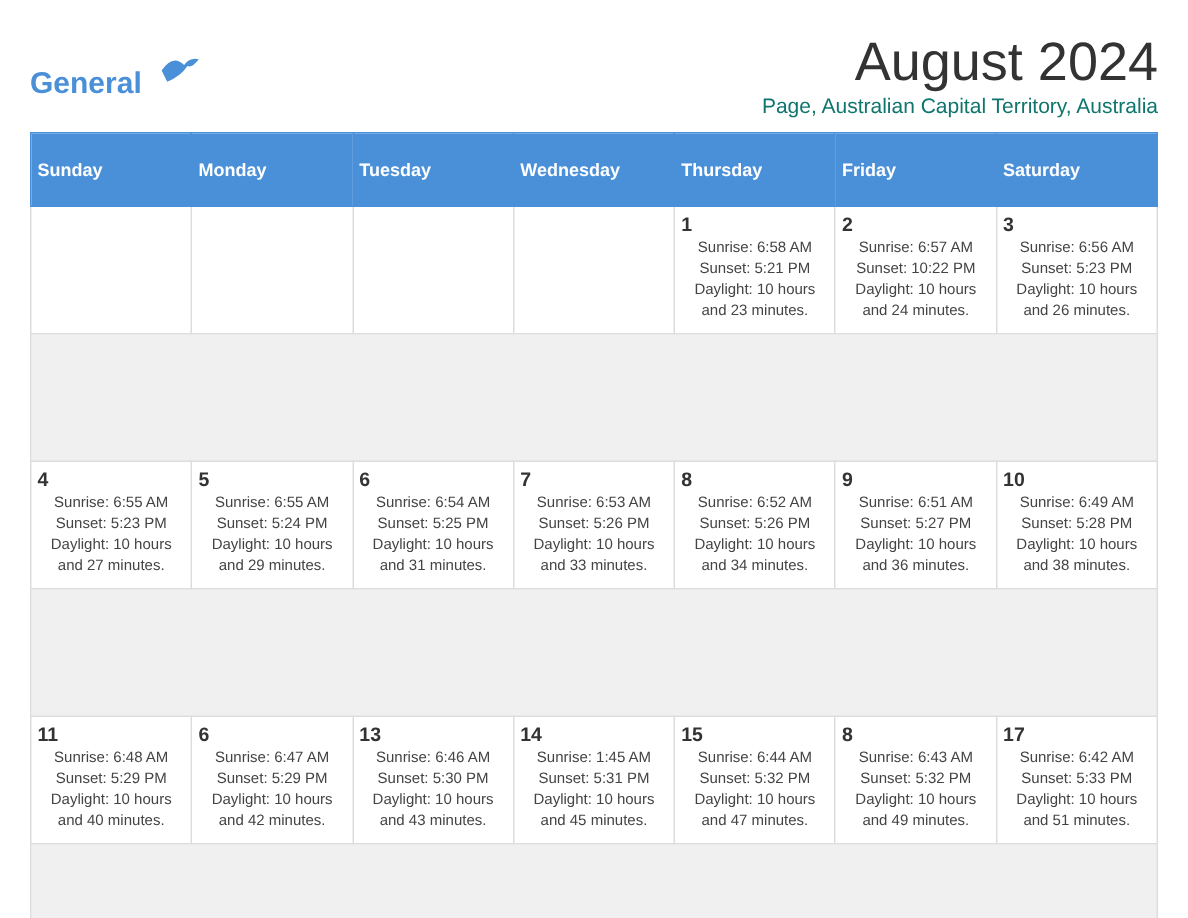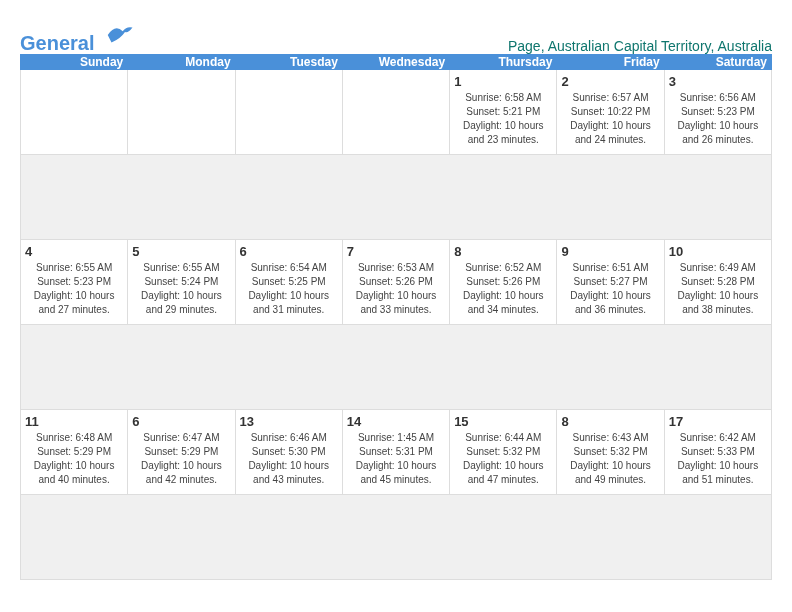--- a/index.html
+++ b/index.html
@@ -6,21 +6,22 @@
     body {
       font-family: Arial, sans-serif;
       background: #fff;
       width: 792px;
       min-height: 612px;
       padding: 20px;
     }
     .header {
       display: flex;
       justify-content: space-between;
-      align-items: flex-end;
+      align-items: center;
+      margin-bottom: 10px;
     }
     .logo {
       display: flex;
       align-items: center;
     }
     .logo-text {
       font-size: 20px;
       font-weight: bold;
       color: #333;
       line-height: 1.1;
@@ -46,22 +47,22 @@
       color: #0f766e;
     }
     .calendar {
       width: 100%;
       border-collapse: collapse;
       font-size: 11px;
     }
     .calendar th {
       background: #4a90d9;
       color: #fff;
-      padding: 0 4px;
-      text-align: right;
+      padding: 17px 4px;
+      text-align: left;
       font-weight: bold;
       font-size: 12px;
       border: 1px solid #4a90d9;
     }
     .calendar td {
       border: 1px solid #ddd;
       padding: 4px;
       vertical-align: top;
       width: calc(100% / 7);
       min-height: 80px;
@@ -99,20 +100,21 @@
     <div>
       <div class="logo-text">
         <span>General</span>
         <svg class="logo-bird" viewBox="0 0 40 40">
           <path d="M5,20 Q15,5 25,15 Q30,8 38,10 Q32,18 28,16 Q22,25 10,30 Z" fill="#4a90d9"></path>
         </svg>
       </div>
     </div>
   </div>
   <div class="title-section">
+    <div class="month-title">August 2024</div>
     <div class="location">Page, Australian Capital Territory, Australia</div>
   </div>
 </div>
 
 <table class="calendar">
   <thead>
     <tr>
     <th>Sunday</th>
         <th>Monday</th>
         <th>Tuesday</th>

